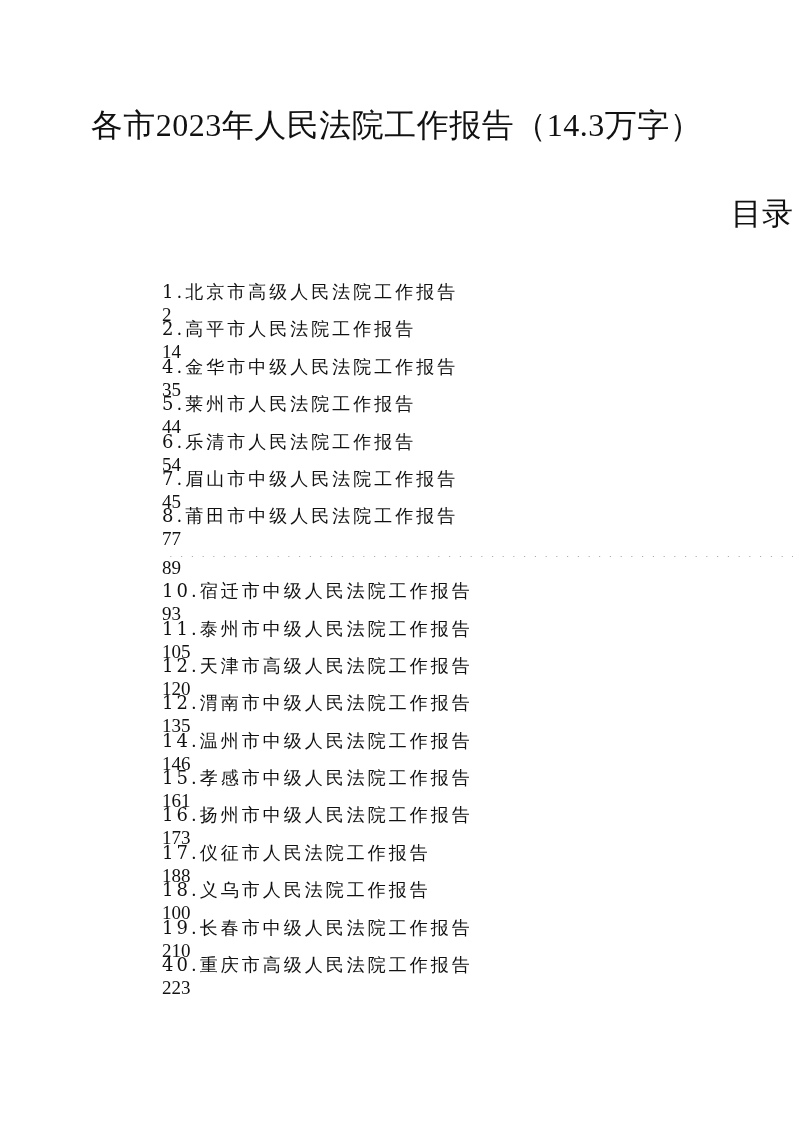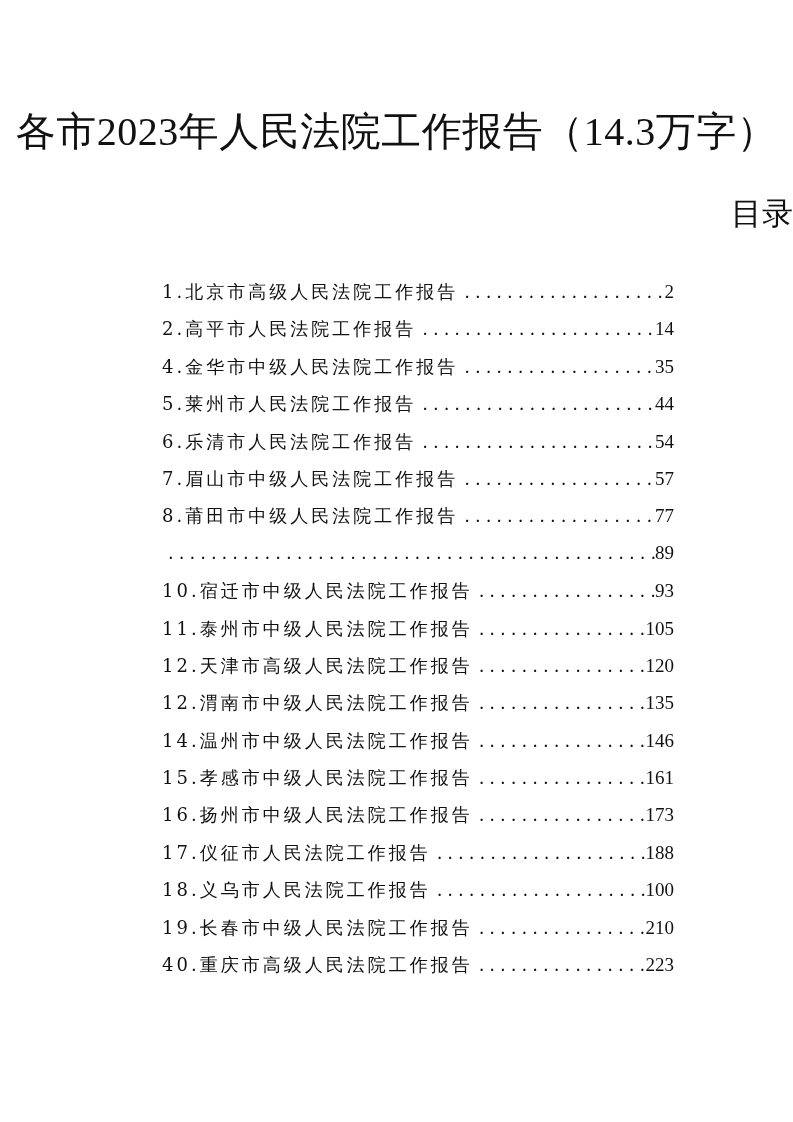--- a/index.html
+++ b/index.html
@@ -1,24 +1,24 @@
 <!DOCTYPE html>
 <html><head>
   <meta charset="utf-8">
   <style>
     html, body { margin:0; padding:0; background:#ffffff; }
     body { width:793px; height:1122px; position:relative; overflow:hidden;
            font-family:"DejaVu Serif","Liberation Serif",serif; color:#111; }
     .title { position:absolute; left:0; width:793px; top:104px; text-align:center;
-             font-size:40px; letter-spacing:0.5px; font-family:"Liberation Serif","DejaVu Serif",serif; }
+             font-size:32px; letter-spacing:0.5px; font-family:"Liberation Serif","DejaVu Serif",serif; }
     .subtitle { position:absolute; left:0; width:793px; top:193px; text-align:right;
                 font-size:31px; font-family:"Liberation Serif","DejaVu Serif",serif; }
     .toc { position:absolute; left:162px; width:512px; top:280px; }
     .toc-row { display:flex; align-items:baseline; height:37.4px; font-size:18px;
-               letter-spacing:3px; white-space:nowrap; }
+               letter-spacing:3px; white-space:nowrap;flex-direction:column; }
     .toc-label { flex:0 0 auto; }
     .toc-dots { flex:1 1 auto; overflow:hidden; letter-spacing:5px; padding:0 6px; color:#111; }
     .toc-dots::before { content:"........................................................................"; }
     .toc-page { flex:0 0 auto; letter-spacing:0; font-family:"Liberation Serif","DejaVu Serif",serif; font-size:19px; }
   </style>
 </head>
 <body>
 
 <div class="title">各市2023年人民法院工作报告（14.3万字）</div>
 <div class="subtitle">目录</div>
@@ -45,21 +45,21 @@
       <span class="toc-page">44</span>
     </div>
   <div class="toc-row">
       <span class="toc-label">6.乐清市人民法院工作报告</span>
       <span class="toc-dots"></span>
       <span class="toc-page">54</span>
     </div>
   <div class="toc-row">
       <span class="toc-label">7.眉山市中级人民法院工作报告</span>
       <span class="toc-dots"></span>
-      <span class="toc-page">57</span>
+      <span class="toc-page">45</span>
     </div>
   <div class="toc-row">
       <span class="toc-label">8.莆田市中级人民法院工作报告</span>
       <span class="toc-dots"></span>
       <span class="toc-page">77</span>
     </div>
   <div class="toc-row">
       <span class="toc-dots"></span>
       <span class="toc-page">89</span>
     </div>

